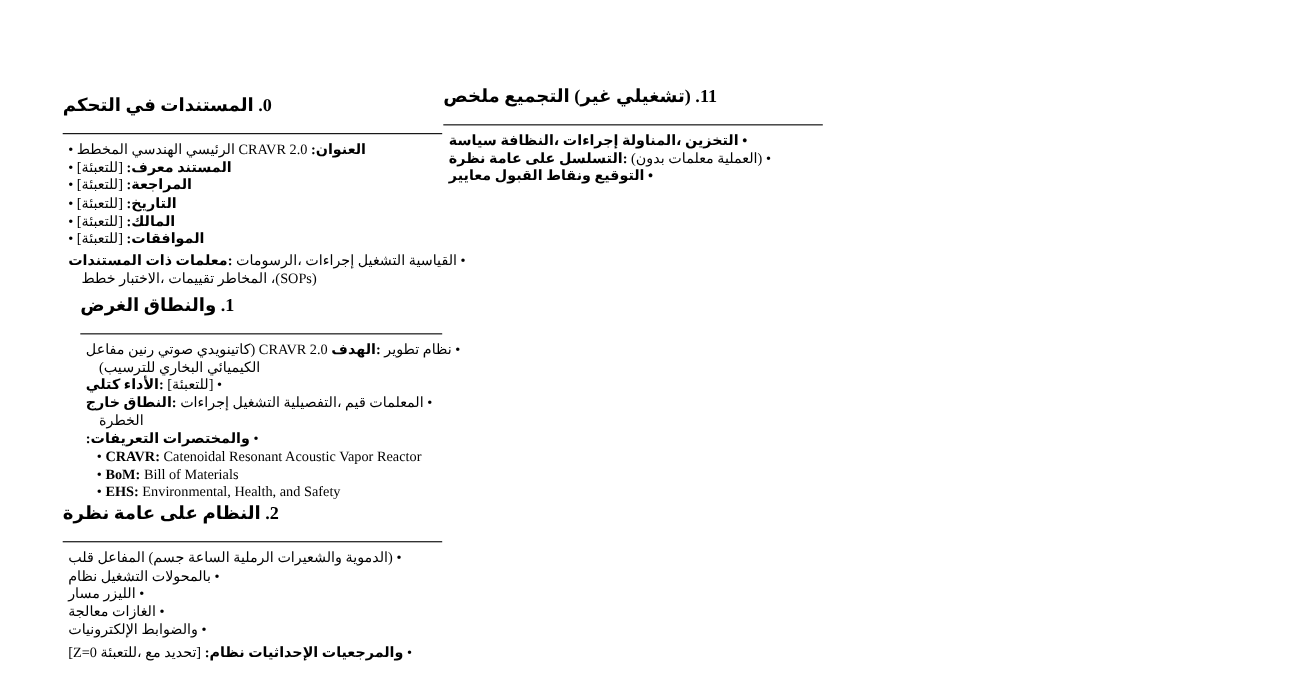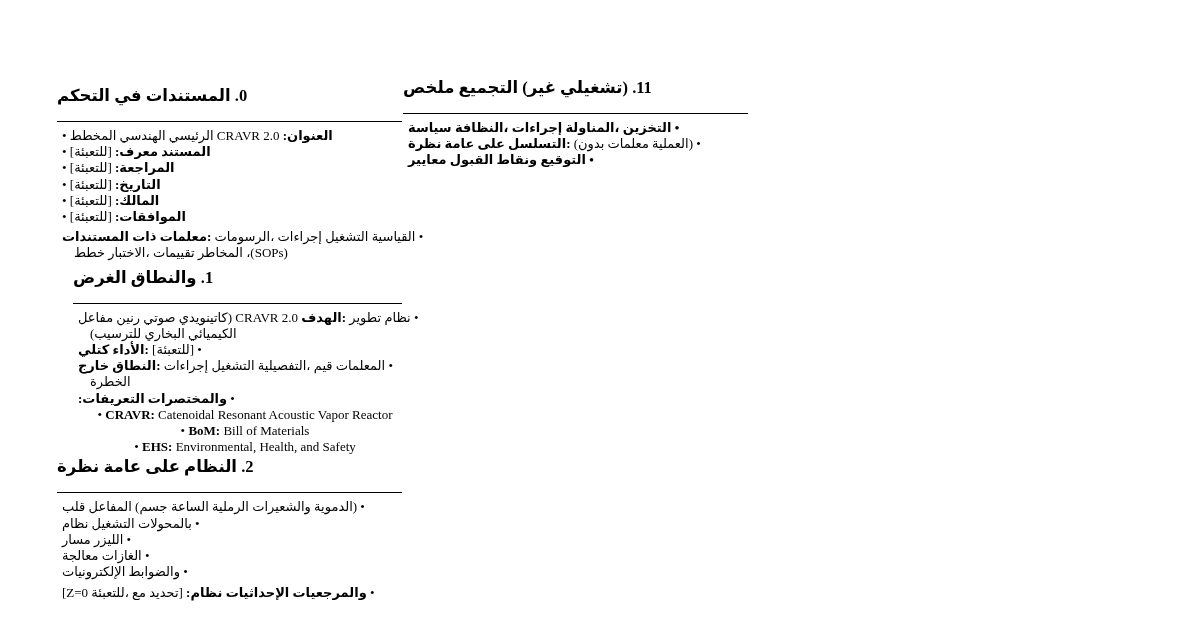--- a/index.html
+++ b/index.html
@@ -16,21 +16,21 @@
     font-weight:bold;font-size:16.5px;line-height:20px;
     padding-bottom:15px;border-bottom:1.5px solid #000;
     margin-bottom:6px;white-space:nowrap;
     direction:ltr;text-align:left;
   }
   .line{
     font-size:13px;line-height:16.2px;white-space:nowrap;
     direction:ltr;text-align:left;margin-left:5px;
   }
   .line.ind1{margin-left:17px;}
-  .line.ind2{margin-left:15px;text-align:center;}
+  .line.ind2{margin-left:15px;}
   .seg-b{font-weight:bold;}
 </style>
 </head>
 <body>
 
 <div id="col-left" class="col">
     <div class="section" style="margin-top: 0px;">
       <div class="sec-title">التحكم‎ في‎ المستندات‎ .0</div>
       <div class="line"><span class="seg-r">• المخطط‎ الهندسي‎ الرئيسي‎ CRAVR 2.0 </span><span class="seg-b">:العنوان</span></div>
       <div class="line"><span class="seg-r">• [للتعبئة]‎ </span><span class="seg-b">:معرف‎ المستند</span></div>

